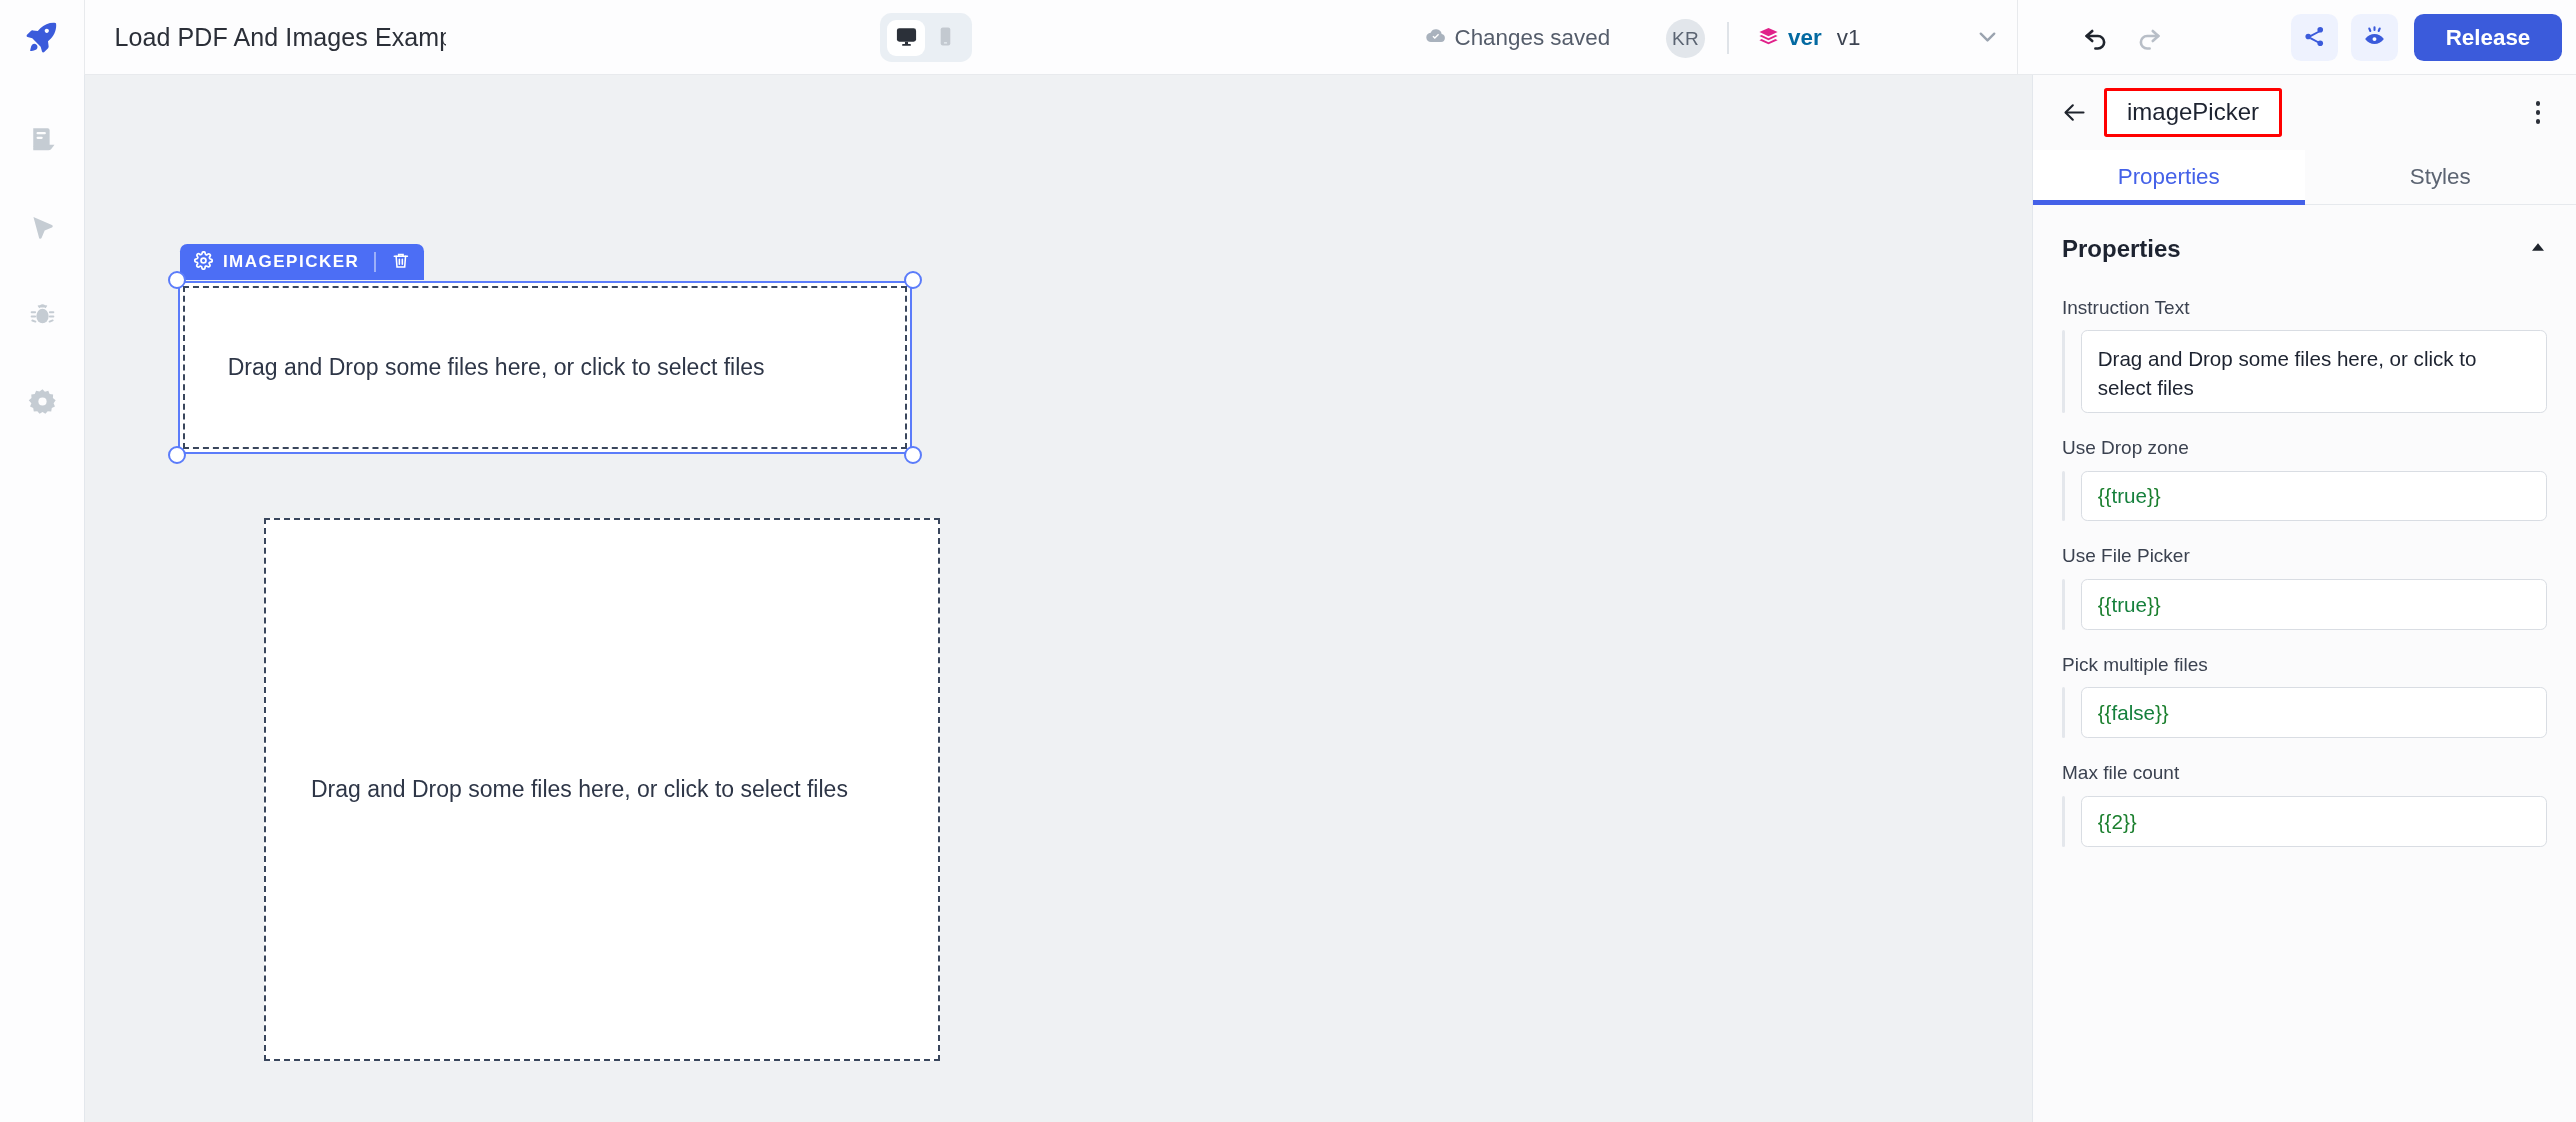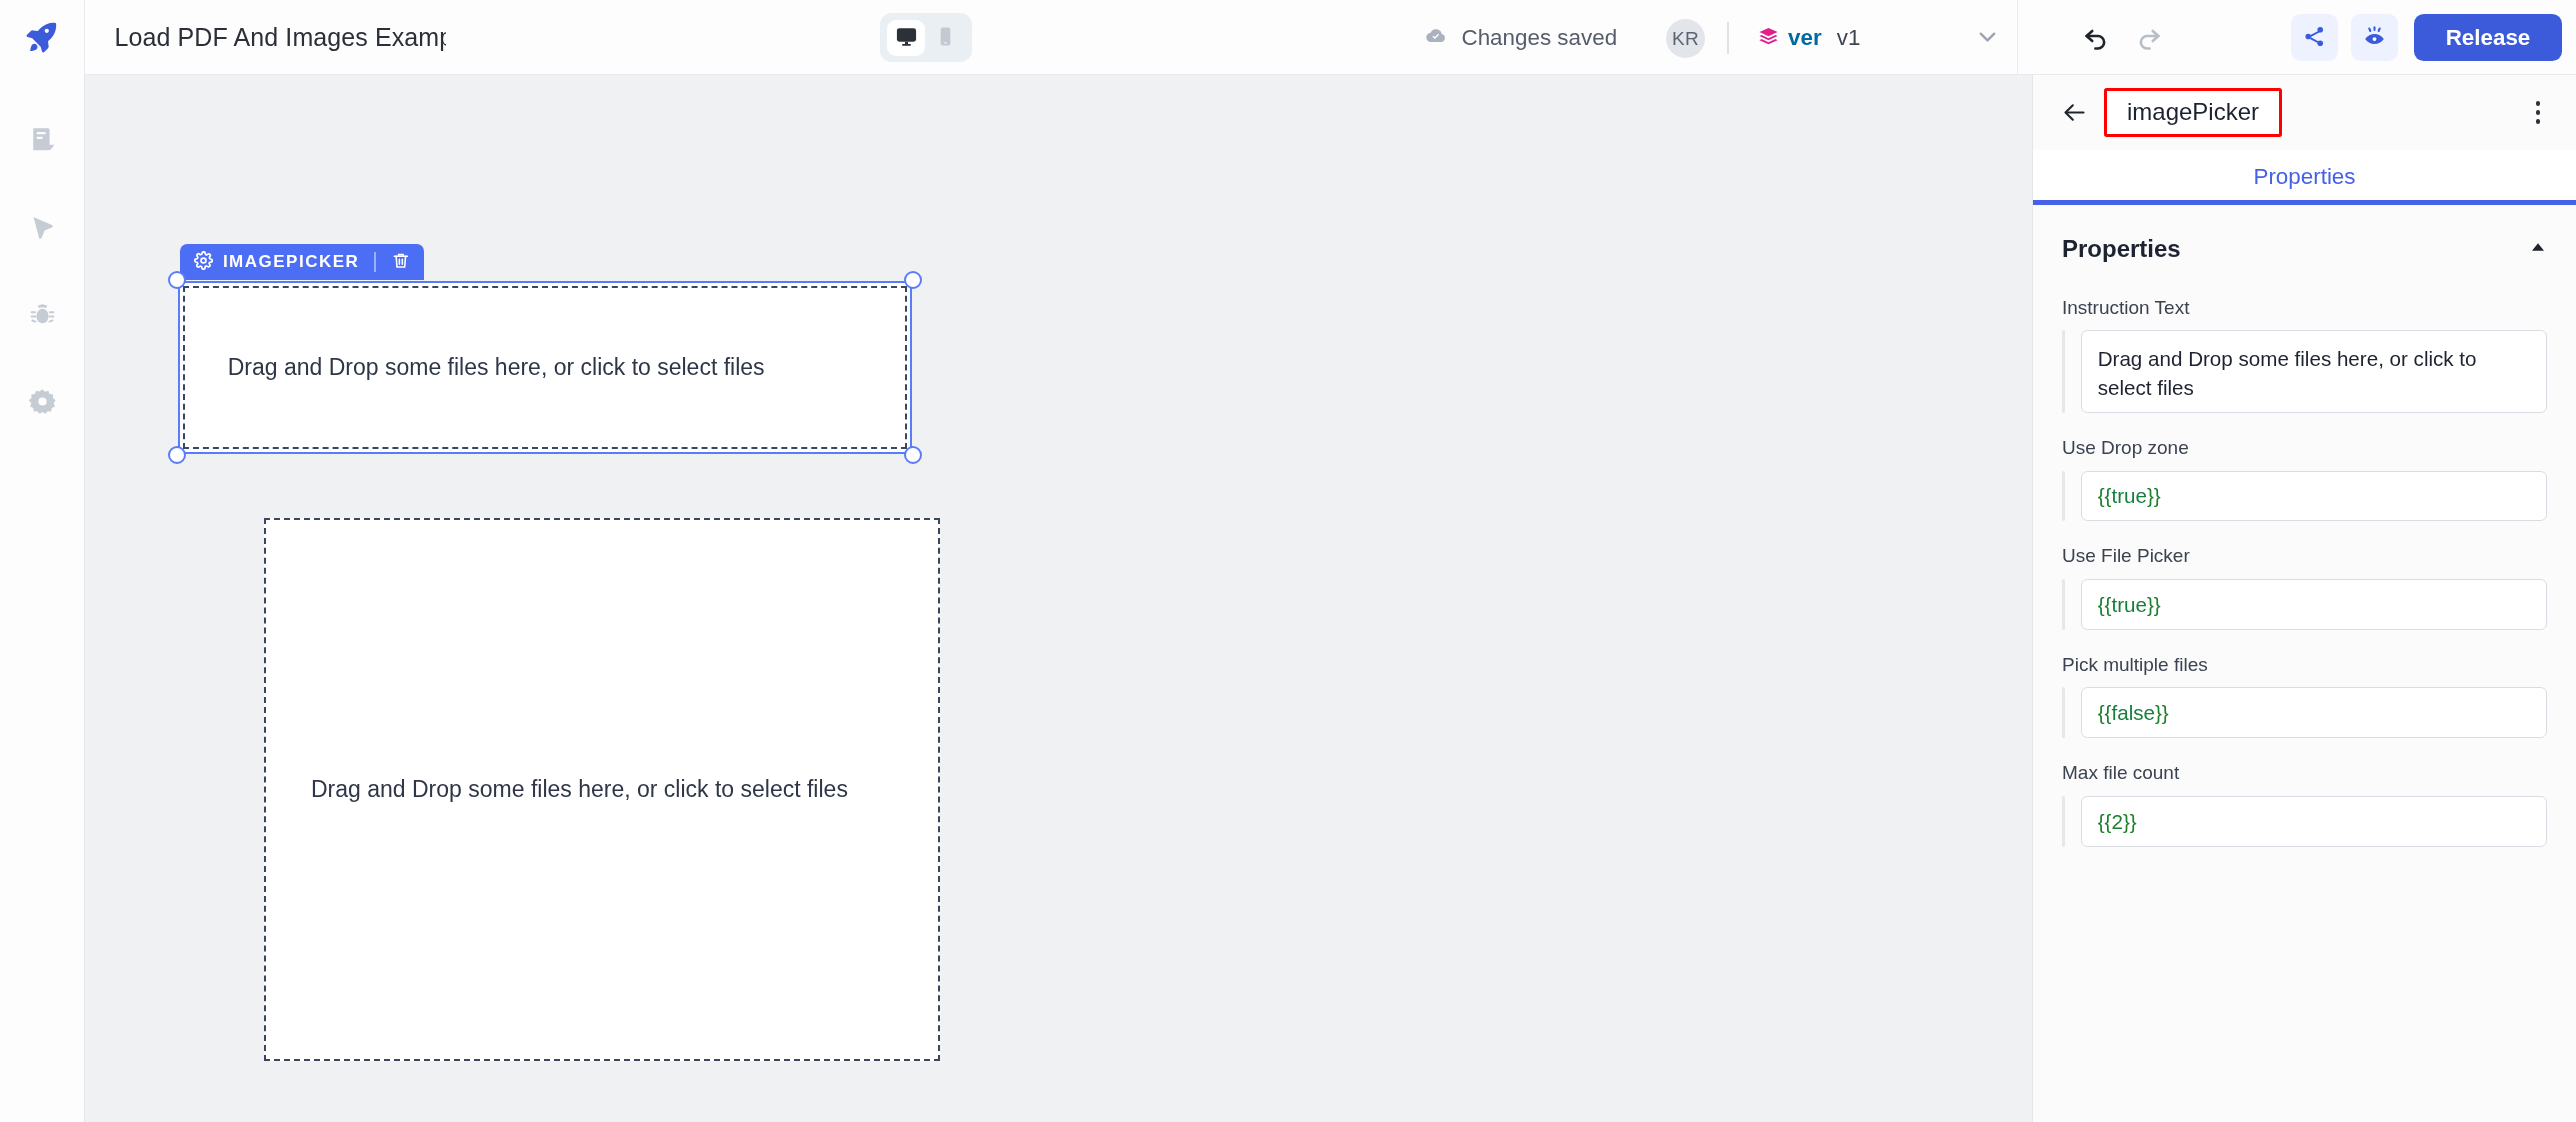--- a/index.html
+++ b/index.html
@@ -44,21 +44,21 @@
     padding: 6.3px 7.2px;
   }
   .device-btn {
     width: 38px; height: 36px; border-radius: 9px;
     display: flex; align-items: center; justify-content: center;
   }
   .device-btn.active { background: #ffffff; }
 
   .saved {
     position: absolute; left: 1425px; top: 0; height: 75px;
-    display: flex; align-items: center; gap: 15px;
+    display: flex; align-items: center; gap: 8px;
   }
   .saved-text { font-size: 22.4px; color: #555d6b; }
 
   .avatar {
     position: absolute; left: 1666px; top: 19px;
     width: 39px; height: 39px; border-radius: 50%;
     background: #e2e6eb;
     display: flex; align-items: center; justify-content: center;
     font-size: 19px; color: #5b6472; font-weight: normal; letter-spacing: 0.4px;
   }
@@ -450,20 +450,21 @@
         <span class="name-box">imagePicker</span>
         <span class="kebab">
           <i></i>
           <i></i>
           <i></i>
         </span>
       </div>
 
       <div class="rp-tabs">
         <div class="rp-tab active">Properties</div>
+        <div class="rp-tab">Styles</div>
       </div>
 
       <div class="rp-scroll">
 
         <div class="section-head">
           <span class="section-title">Properties</span>
           <span class="section-caret">
             <svg width="18" height="18" viewBox="0 0 24 24" fill="#1f242d">
               <polygon points="12,7 20,17 4,17"></polygon>
             </svg>

